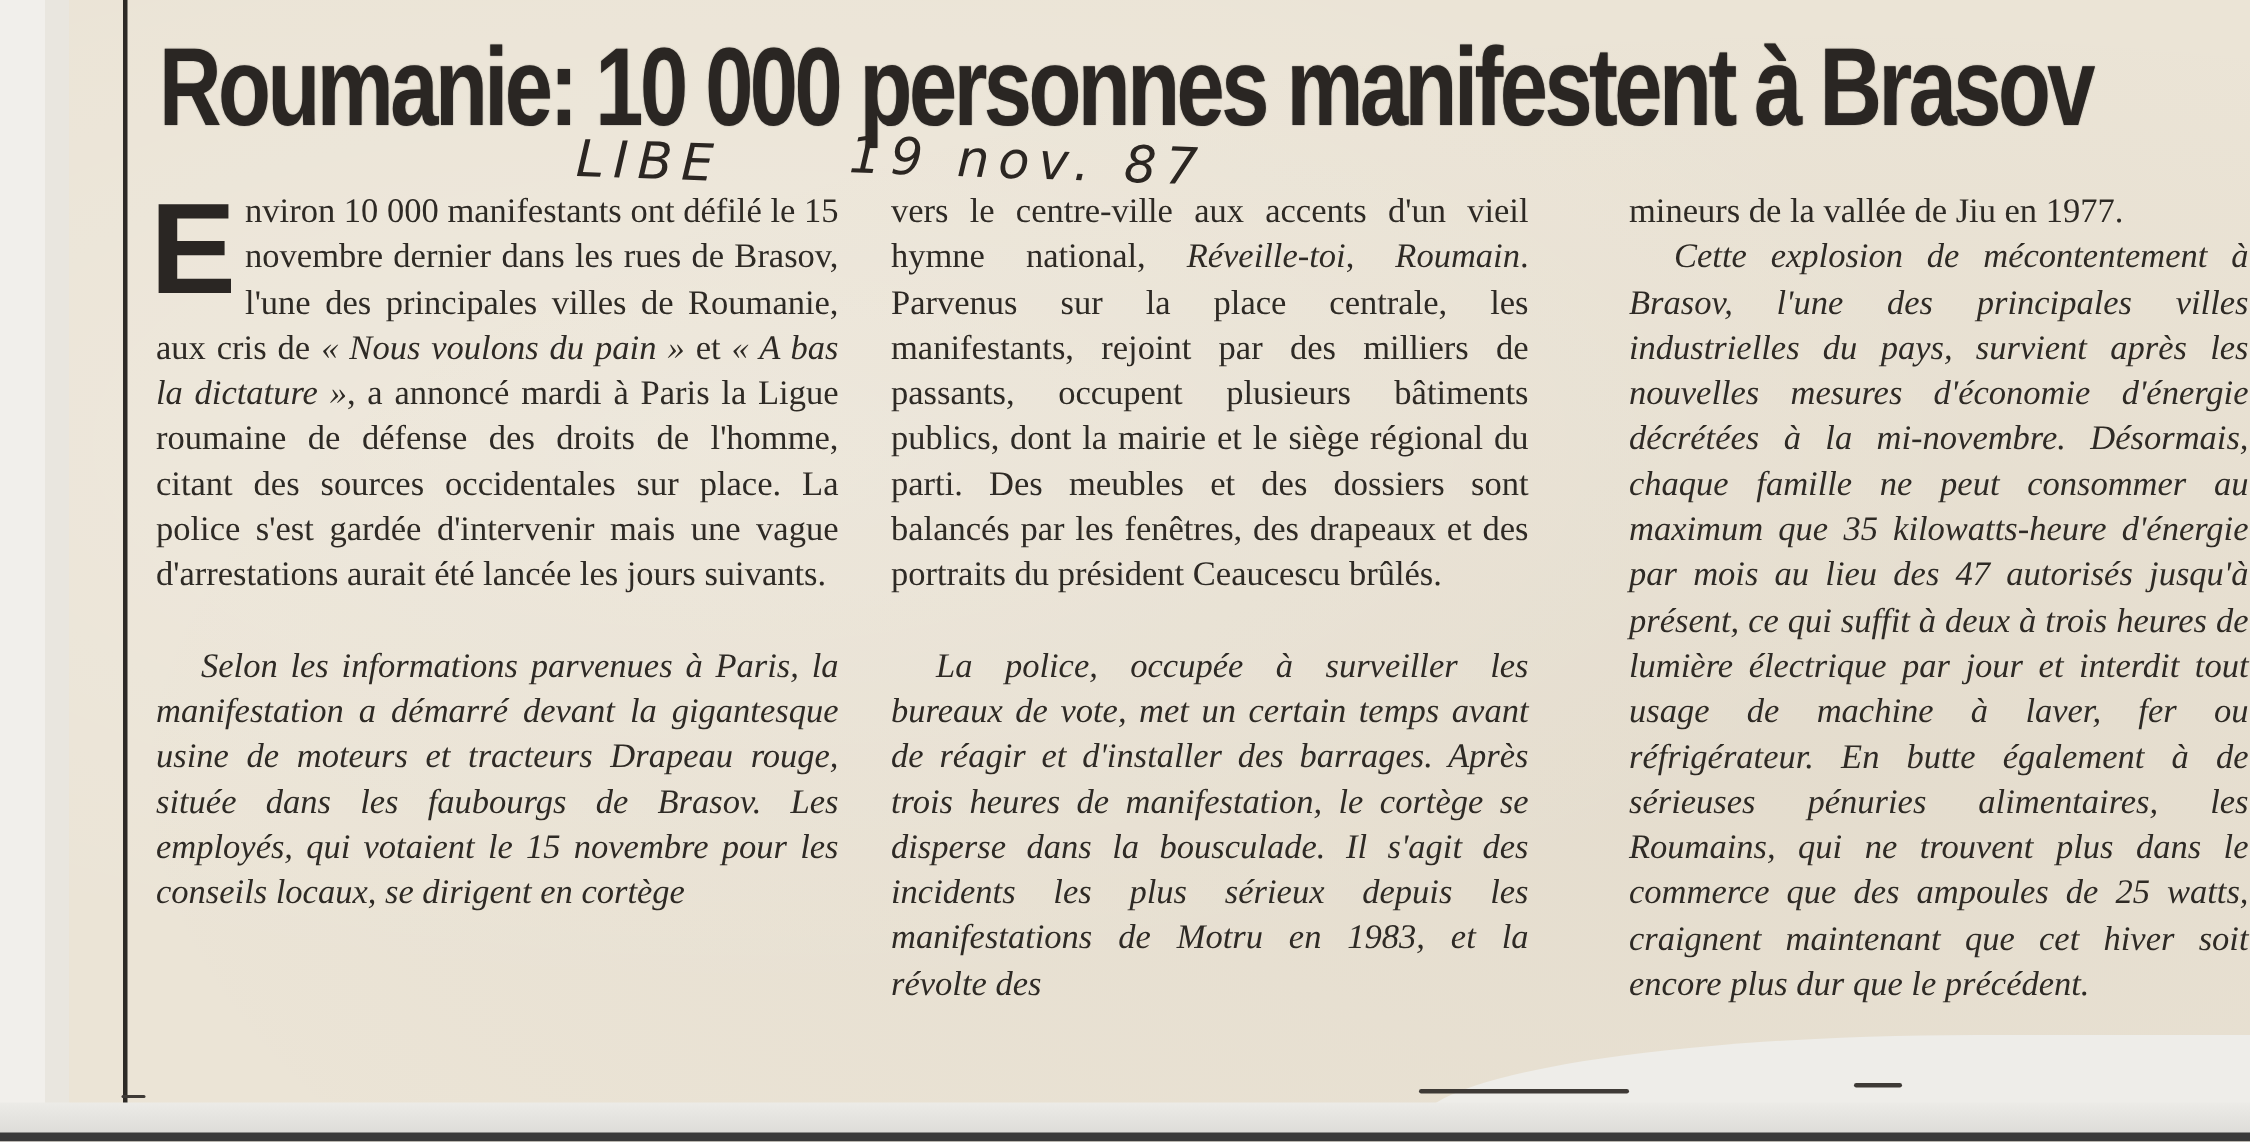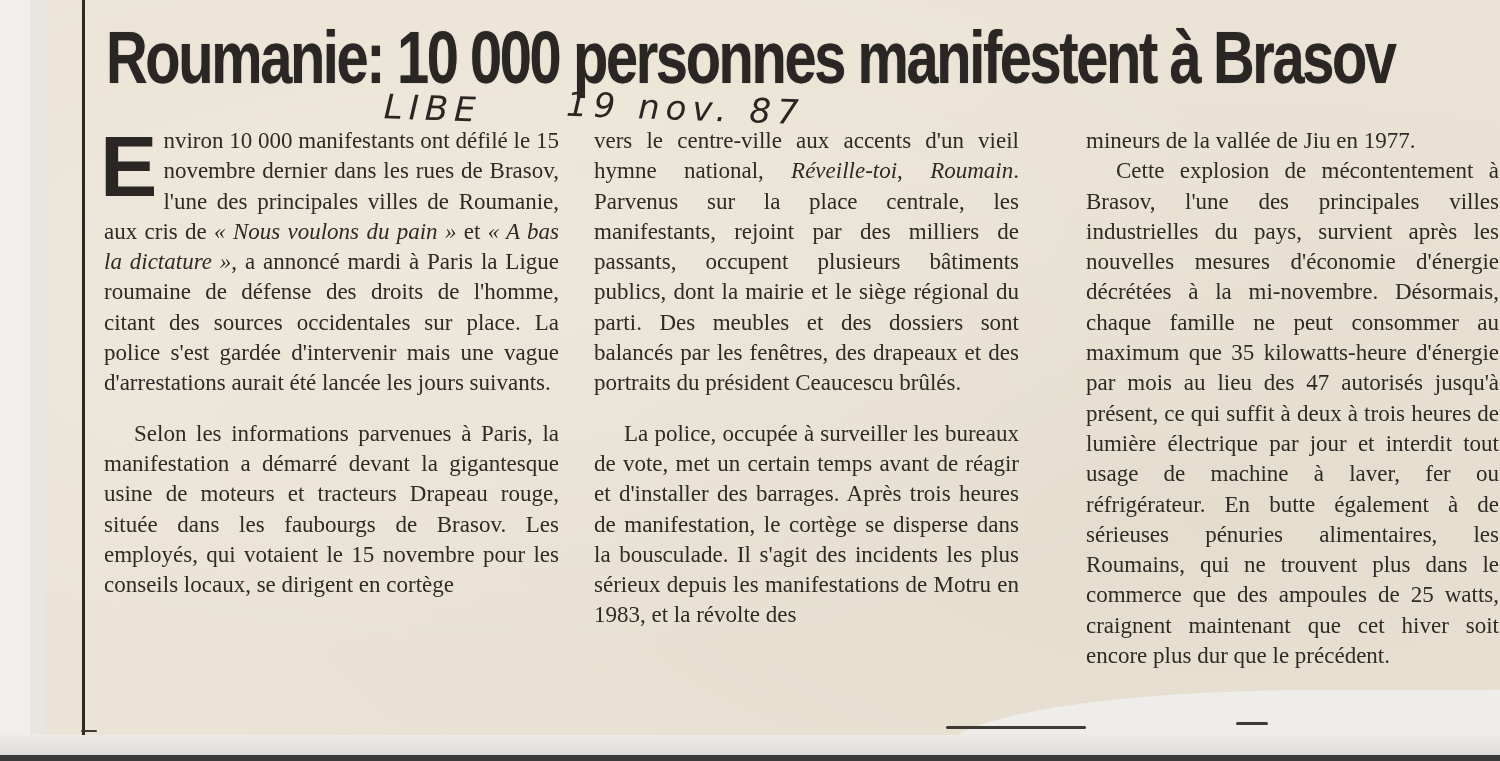--- a/index.html
+++ b/index.html
@@ -102,23 +102,24 @@
   }
   .col-1 { left: 58px; width: 455px; }
   .col-2 { left: 548px; width: 425px; }
   .col-3 { left: 1040px; width: 413px; }
 
   .col p {
     margin: 0;
   }
   .col p.indent {
     text-indent: 30px;
+    font-style: italic;
   }
   .col p.gap {
-    margin-top: 20px;
+    margin-top: 30px;
   }
   .dropcap {
     float: left;
     font-family: "Liberation Sans", "DejaVu Sans", sans-serif;
     font-weight: bold;
     font-size: 86px;
     line-height: 72px;
     margin: 4px 6px 0 -4px;
     color: #2a2623;
   }

